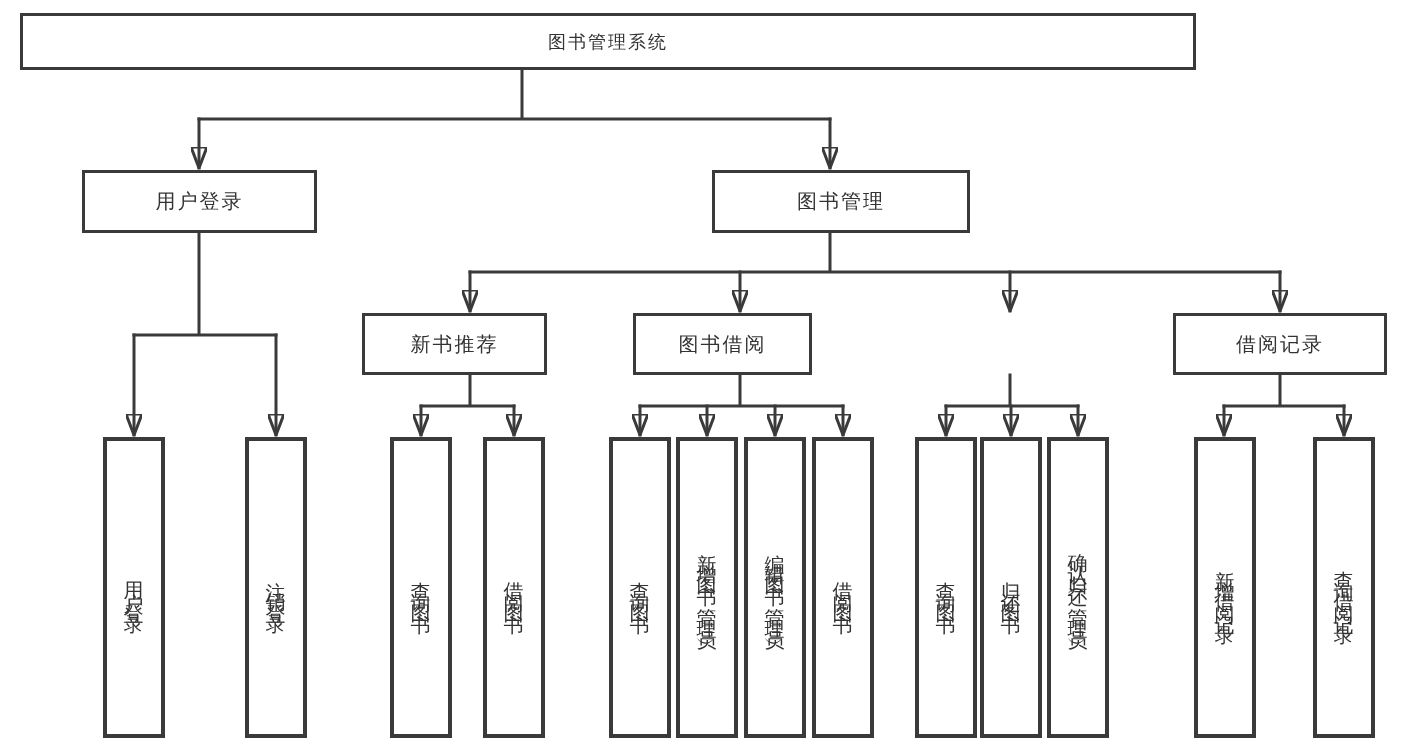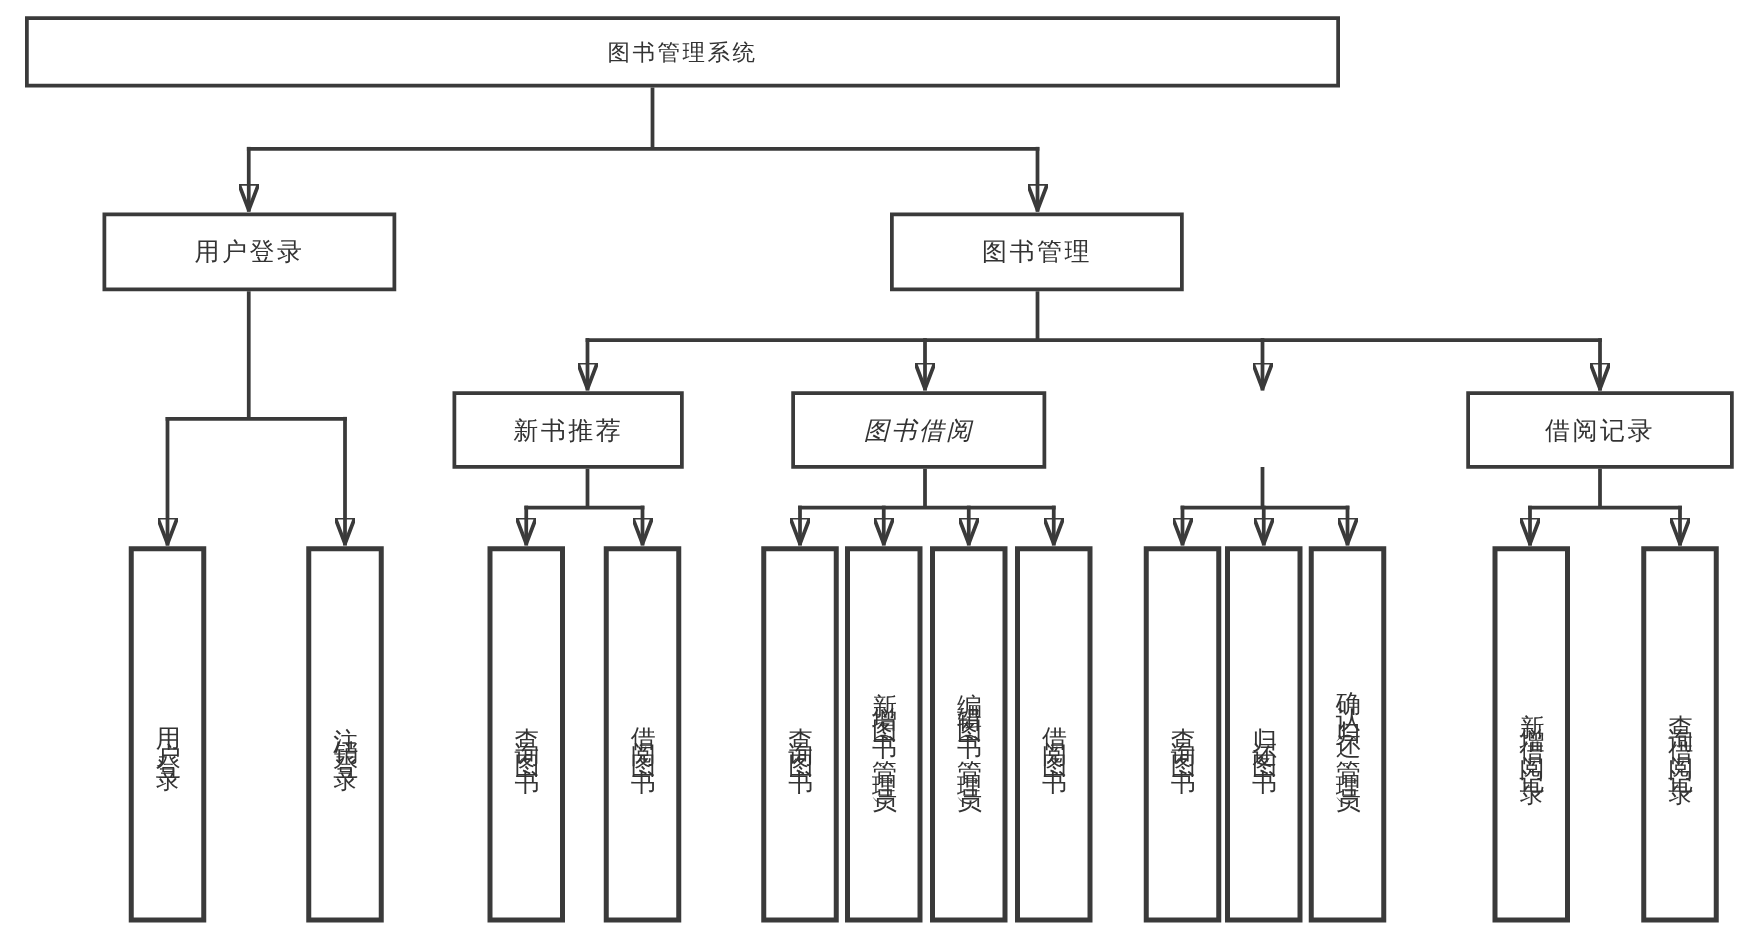--- a/index.html
+++ b/index.html
@@ -27,25 +27,25 @@
     background: #ffffff;
     border: 3px solid #3a3a3a;
     display: flex;
     align-items: center;
     justify-content: center;
     color: #333333;
     font-size: 20px;
     letter-spacing: 2px;
     z-index: 2;
   }
-  .b-root  { left: 20px;  top: 13px;  width: 1052px; height: 57px; font-size: 18px; }
+  .b-root  { left: 20px;  top: 13px;  width: 1176px; height: 57px; font-size: 18px; }
   .b-login { left: 82px;  top: 170px; width: 235px;  height: 63px; }
-  .b-mgmt  { left: 712px; top: 170px; width: 235px;  height: 63px; }
+  .b-mgmt  { left: 712px; top: 170px; width: 258px;  height: 63px; }
   .b-nb    { left: 362px; top: 313px; width: 185px;  height: 62px; }
-  .b-bb    { left: 633px; top: 313px; width: 204px;  height: 62px; font-style: italic; }
+  .b-bb    { left: 633px; top: 313px; width: 179px;  height: 62px; }
   .b-cb    { left: 903px; top: 313px; width: 214px;  height: 62px; }
   .b-br    { left: 1173px; top: 313px; width: 214px; height: 62px; }
   .leaf {
     top: 437px;
     width: 62px;
     height: 301px;
     border-width: 4px;
     letter-spacing: 0;
   }
   .vtext {

